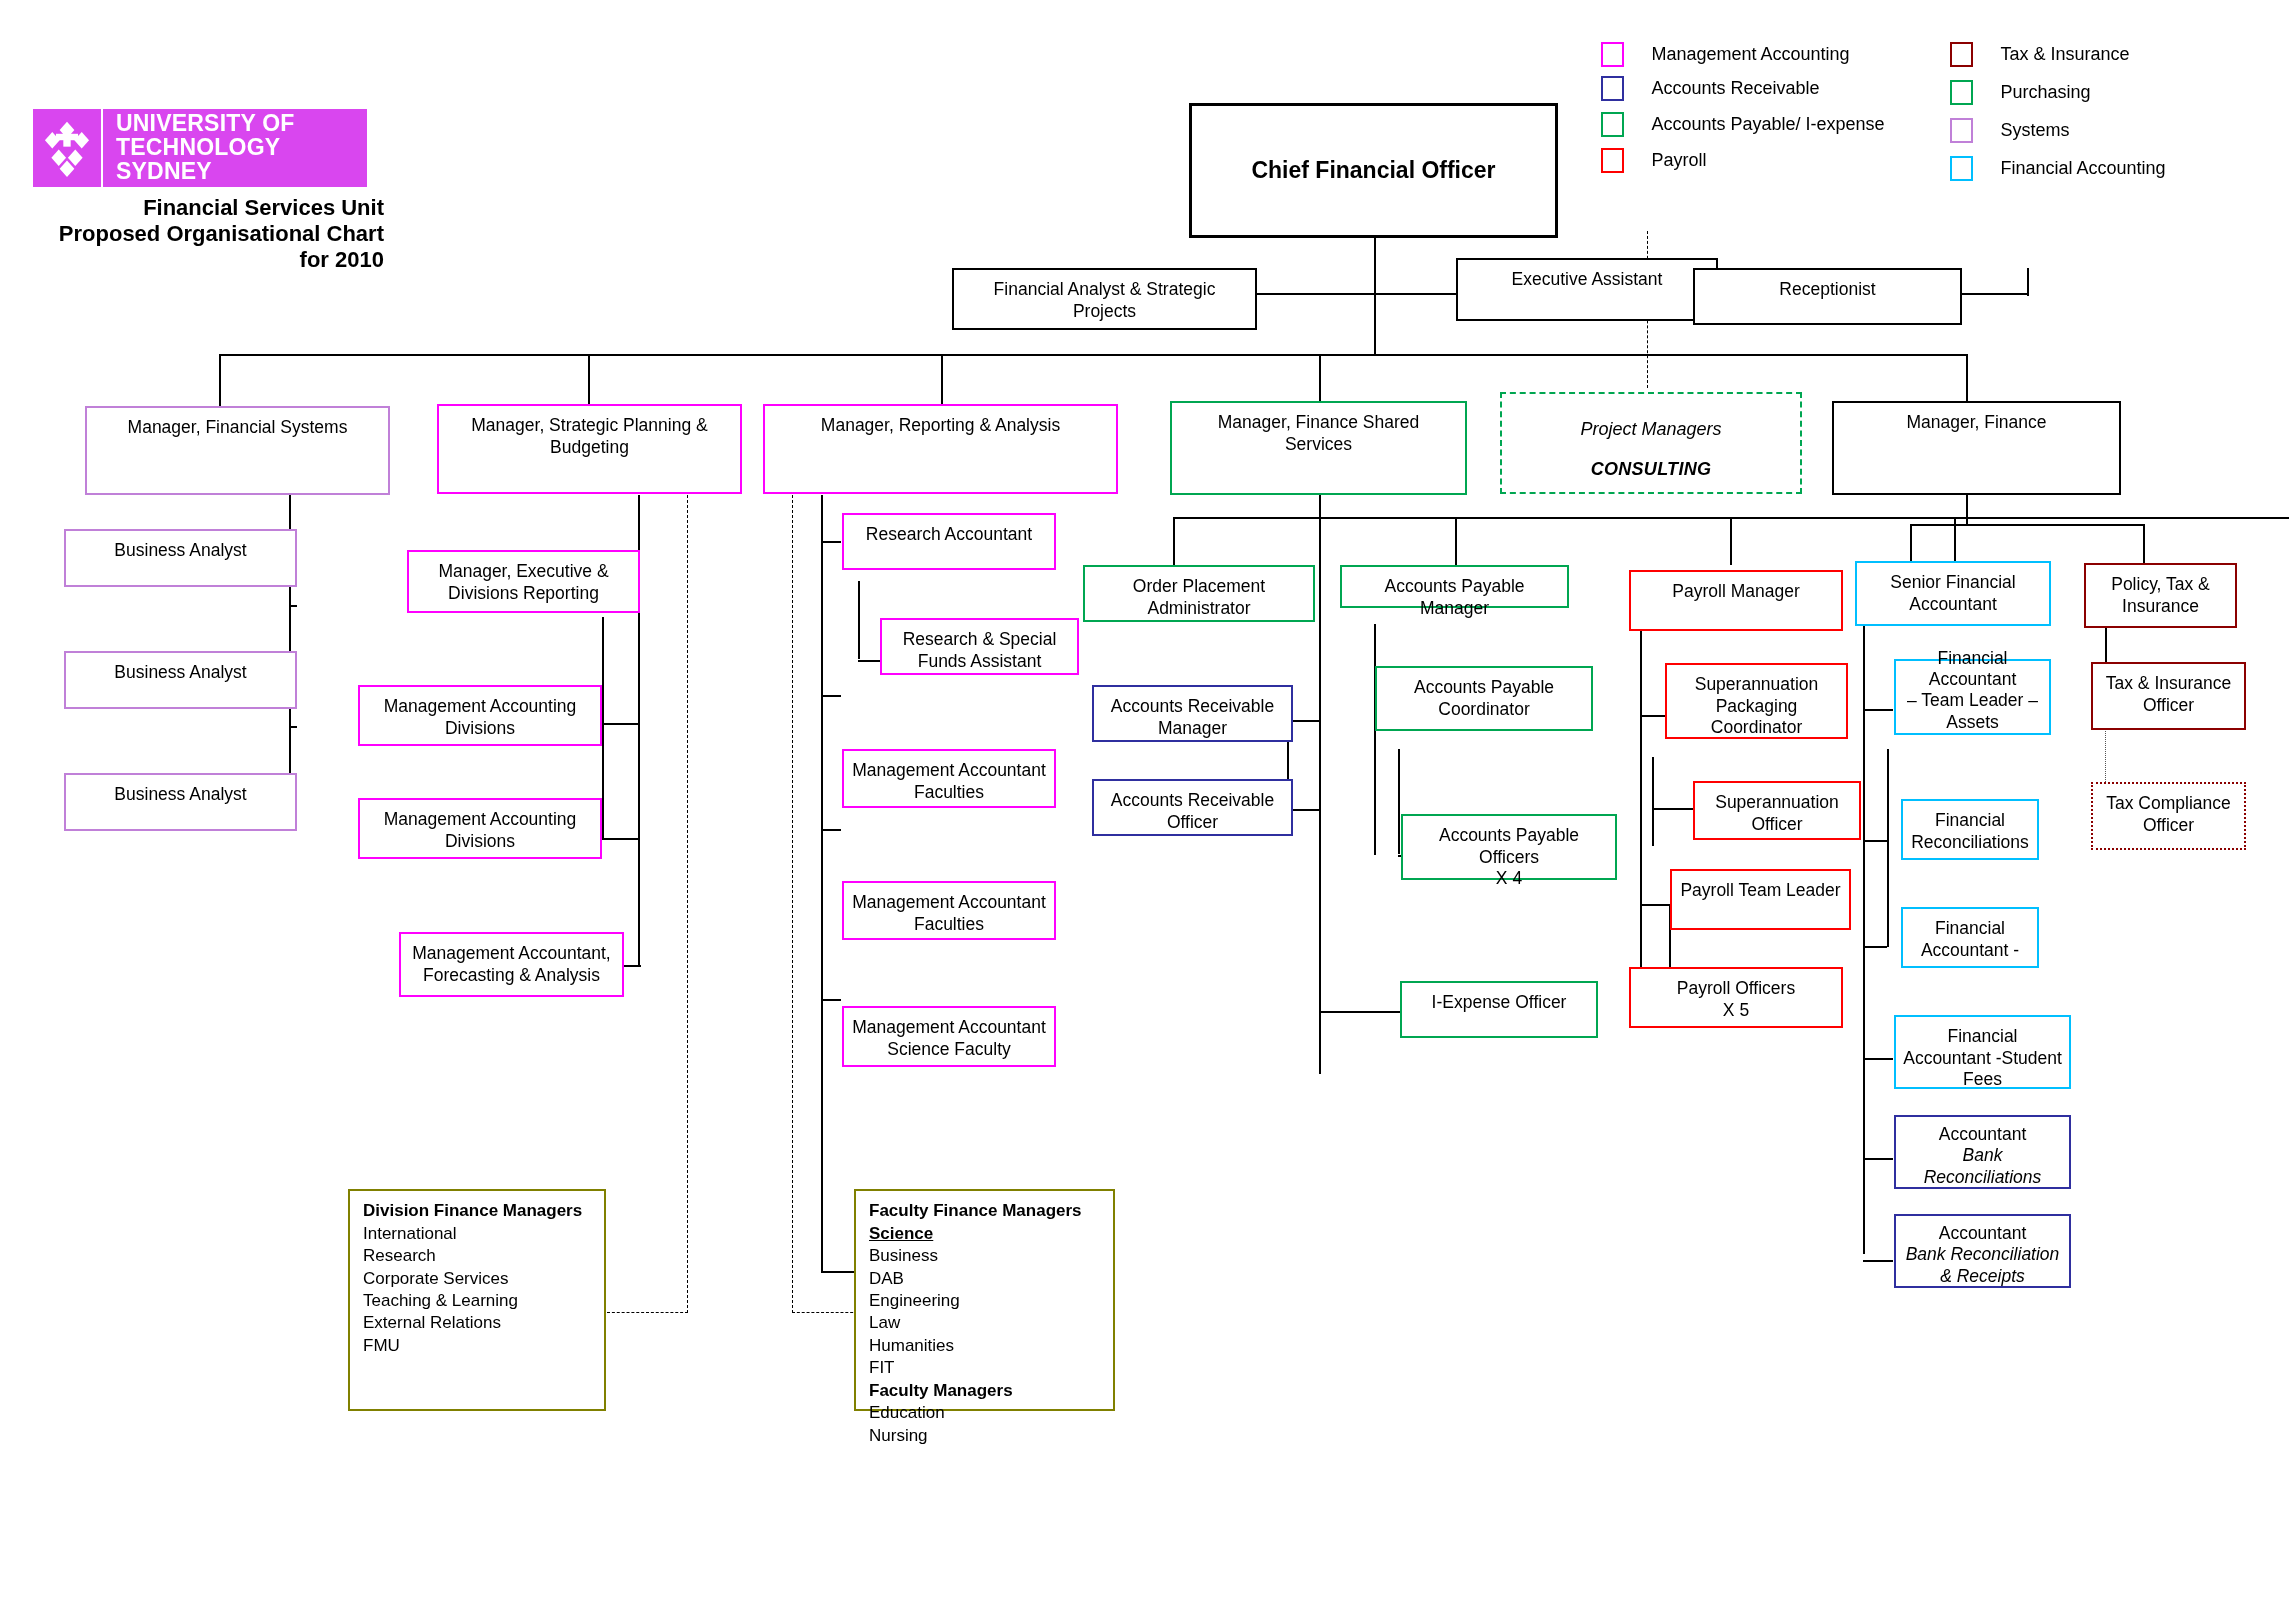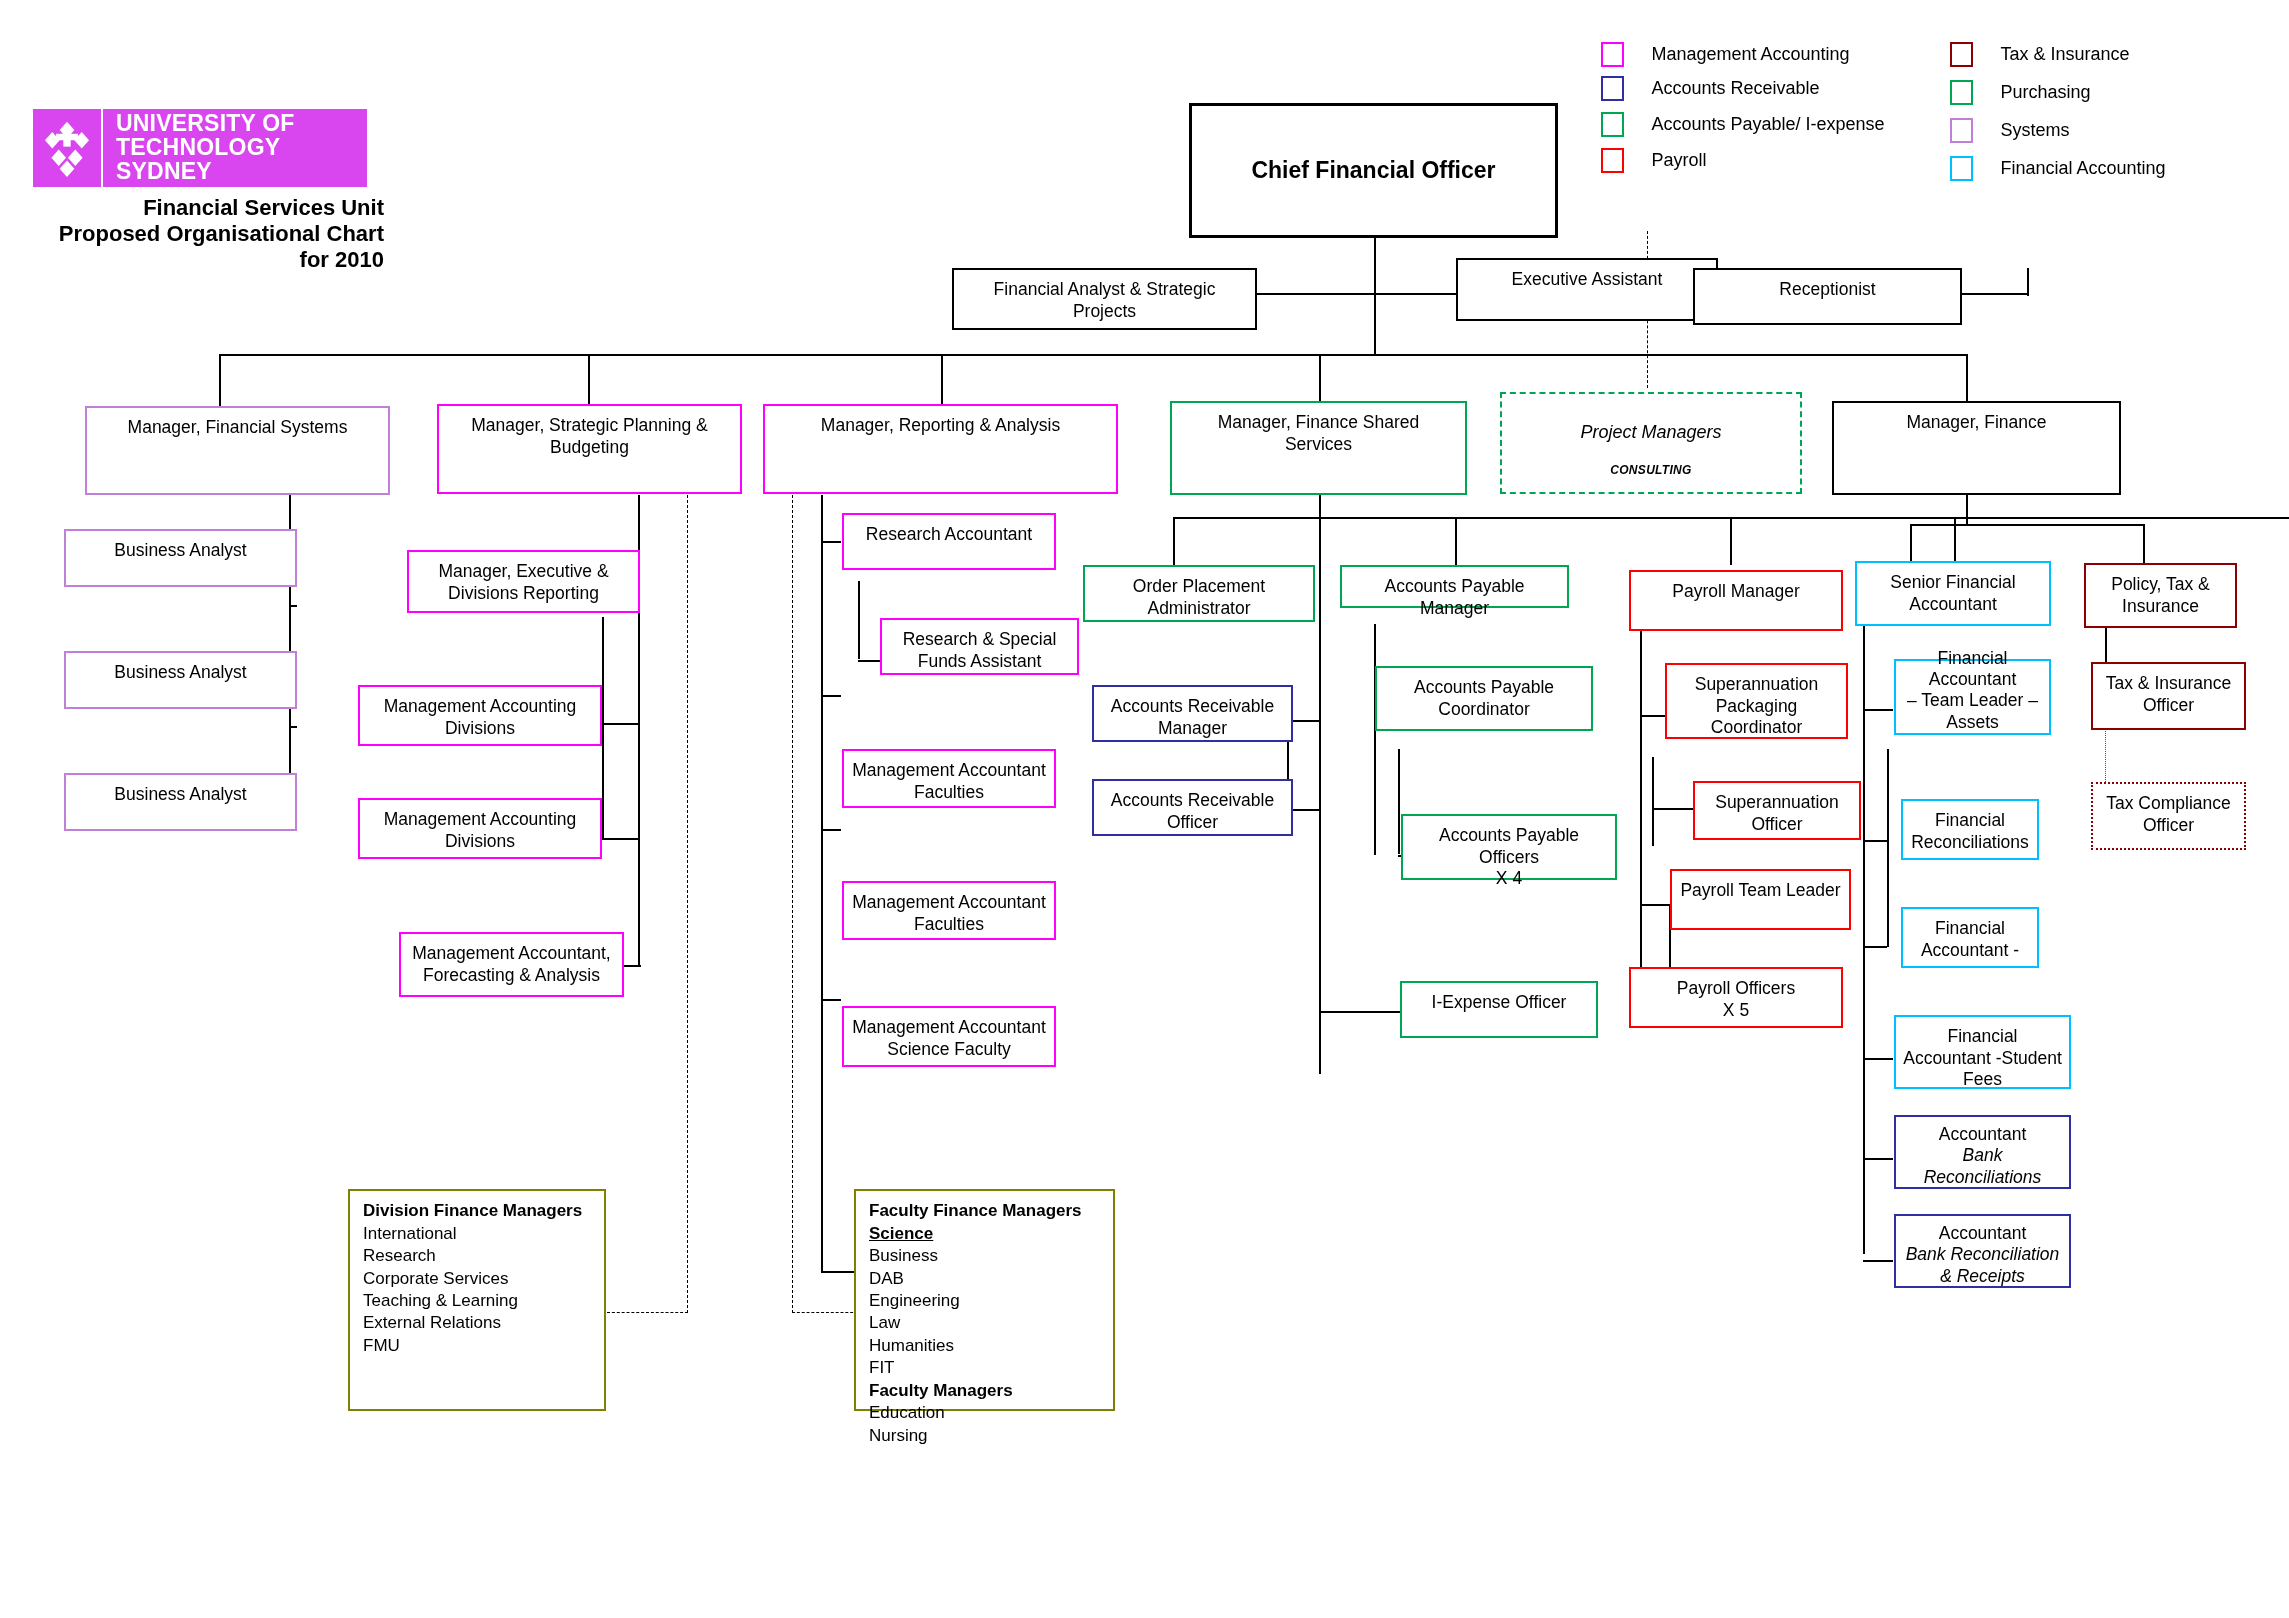--- a/index.html
+++ b/index.html
@@ -113,21 +113,21 @@
     font-size: 17px;
     line-height: 1.32;
     color: #000;
   }
   .box.listbox .list-label .hdr { font-weight: bold; }
   .box.listbox .list-label .hdr-u { font-weight: bold; text-decoration: underline; }
 
   
   .box.pm { flex-direction: column; align-items: center; padding-top: 13px; }
   .box.pm .pm-line1 { font-style: italic; font-size: 18px; }
-  .box.pm .pm-line2 { font-style: italic; font-weight: bold; font-size: 12px; margin-top: 19.4px; letter-spacing: 0.3px; }
+  .box.pm .pm-line2 { font-style: italic; font-weight: bold; font-size: 18px; margin-top: 19.4px; letter-spacing: 0.3px; }
 
   
   .box.mixed { flex-direction: column; align-items: center; padding-top: 8.3px; }
   .box.mixed .m1 { font-size: 17.5px; line-height: 1.22; }
   .box.mixed .m2 { font-size: 17.5px; line-height: 1.22; font-style: italic; text-align: center; white-space: pre-line; }
 
   
   .ln { position: absolute; background: #000; z-index: 1; }
   .ln.h { height: 1.8px; }
   .ln.v { width: 1.8px; }

